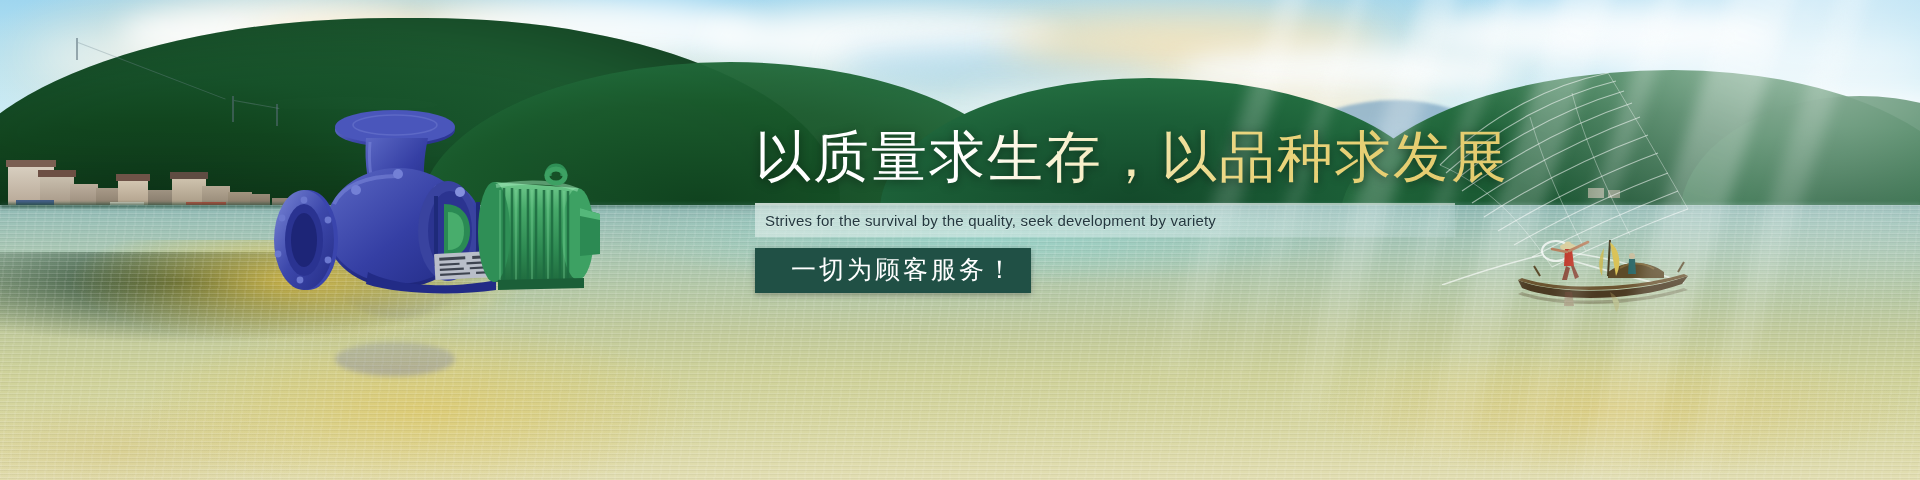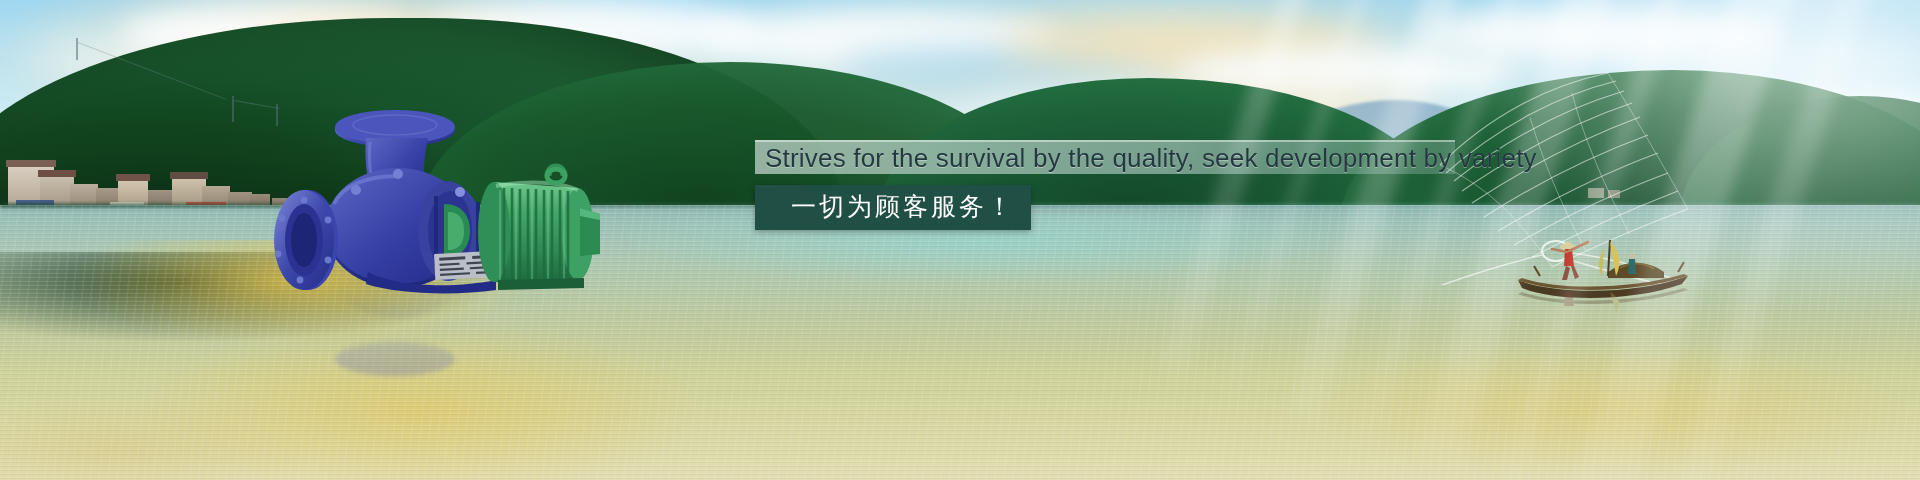--- a/index.html
+++ b/index.html
@@ -205,21 +205,21 @@
   }
 
   .subbar{
     margin-top:14px;
     width:700px; height:34px;
     display:flex; align-items:center;
     background:linear-gradient(to right, rgba(226,240,236,.62), rgba(214,234,232,.50) 60%, rgba(205,228,228,.22));
     border-top:2px solid rgba(255,255,255,.45);
   }
   .subtitle{
-    font-size:26px; color:#24383f; letter-spacing:.2px; white-space:nowrap;
+    font-size:15px; color:#24383f; letter-spacing:.2px; white-space:nowrap;
     padding-left:10px;
     text-shadow:0 1px 0 rgba(255,255,255,.35);
   }
 
   .badge{
     margin-top:11px; display:inline-block;
     background:#205045;
     padding:5px 16px 7px 16px;
     box-shadow:0 2px 6px rgba(0,0,0,.28);
   }
@@ -523,20 +523,21 @@
     <div class="ray" style="left:196px; width:34px; opacity:.60;"></div>
     <div class="ray" style="left:270px; width:18px; opacity:.38;"></div>
     <div class="ray" style="left:330px; width:46px; opacity:.55;"></div>
     <div class="ray" style="left:420px; width:22px; opacity:.40;"></div>
     <div class="ray" style="left:490px; width:60px; opacity:.50;"></div>
     <div class="ray" style="left:590px; width:30px; opacity:.35;"></div>
   </div>
 
   <div class="text-block">
 
+    <div class="headline">以质量求生存，以品种求发展</div>
 
     <div class="subbar">
       <div class="subtitle">Strives for the survival by the quality, seek development by variety</div>
     </div>
 
     <div class="badge">
       <span class="badge-text">一切为顾客服务！</span>
     </div>
 
   </div>

